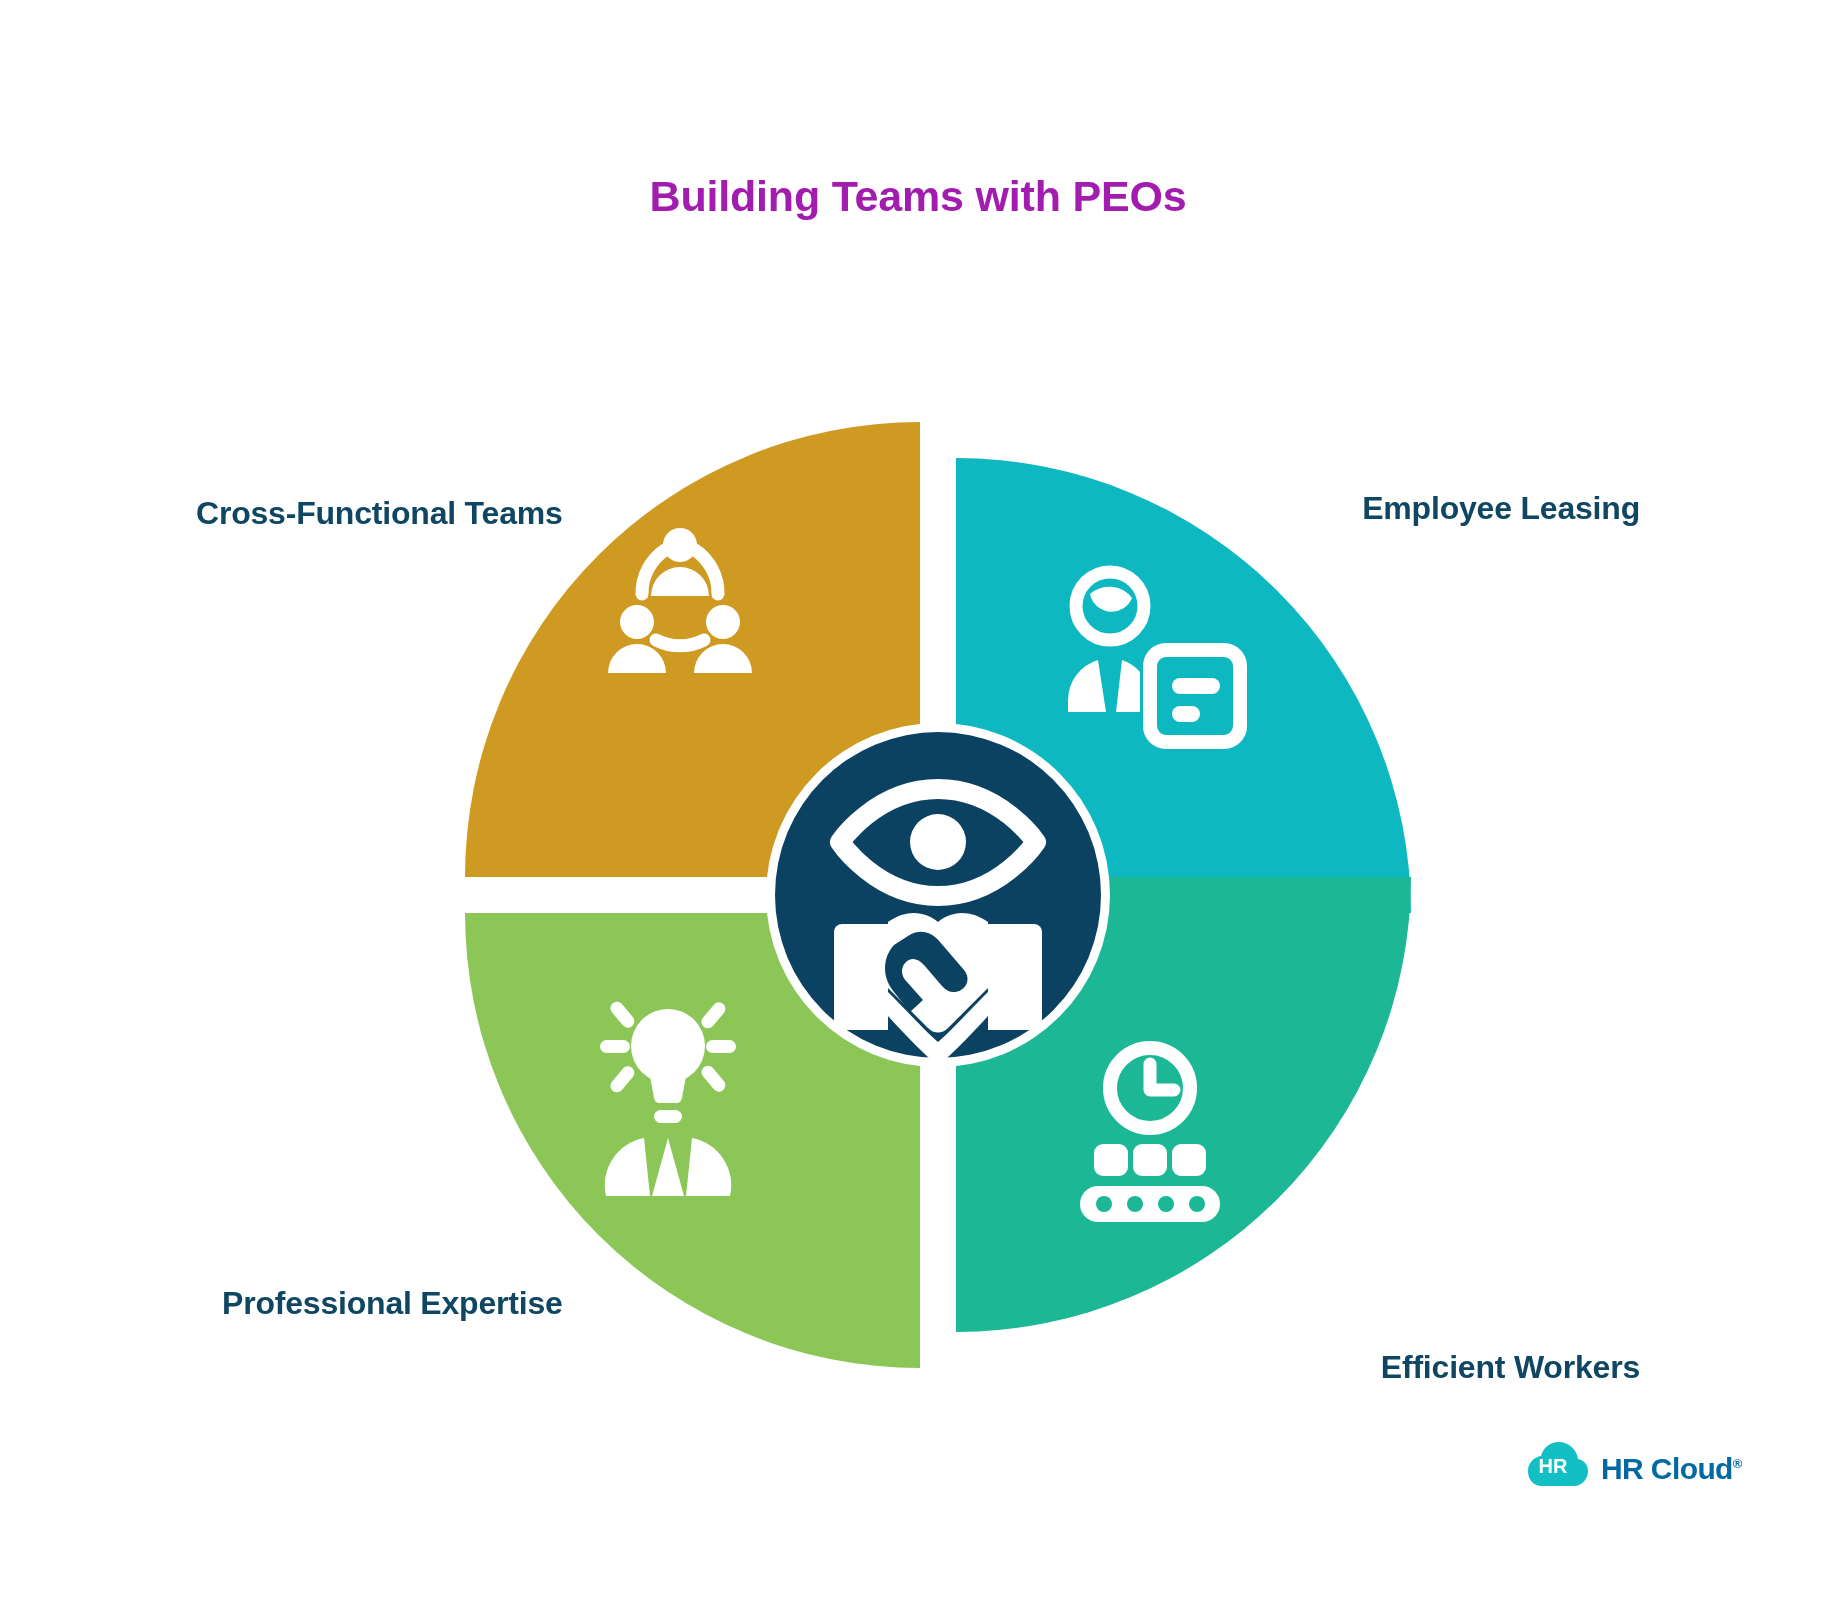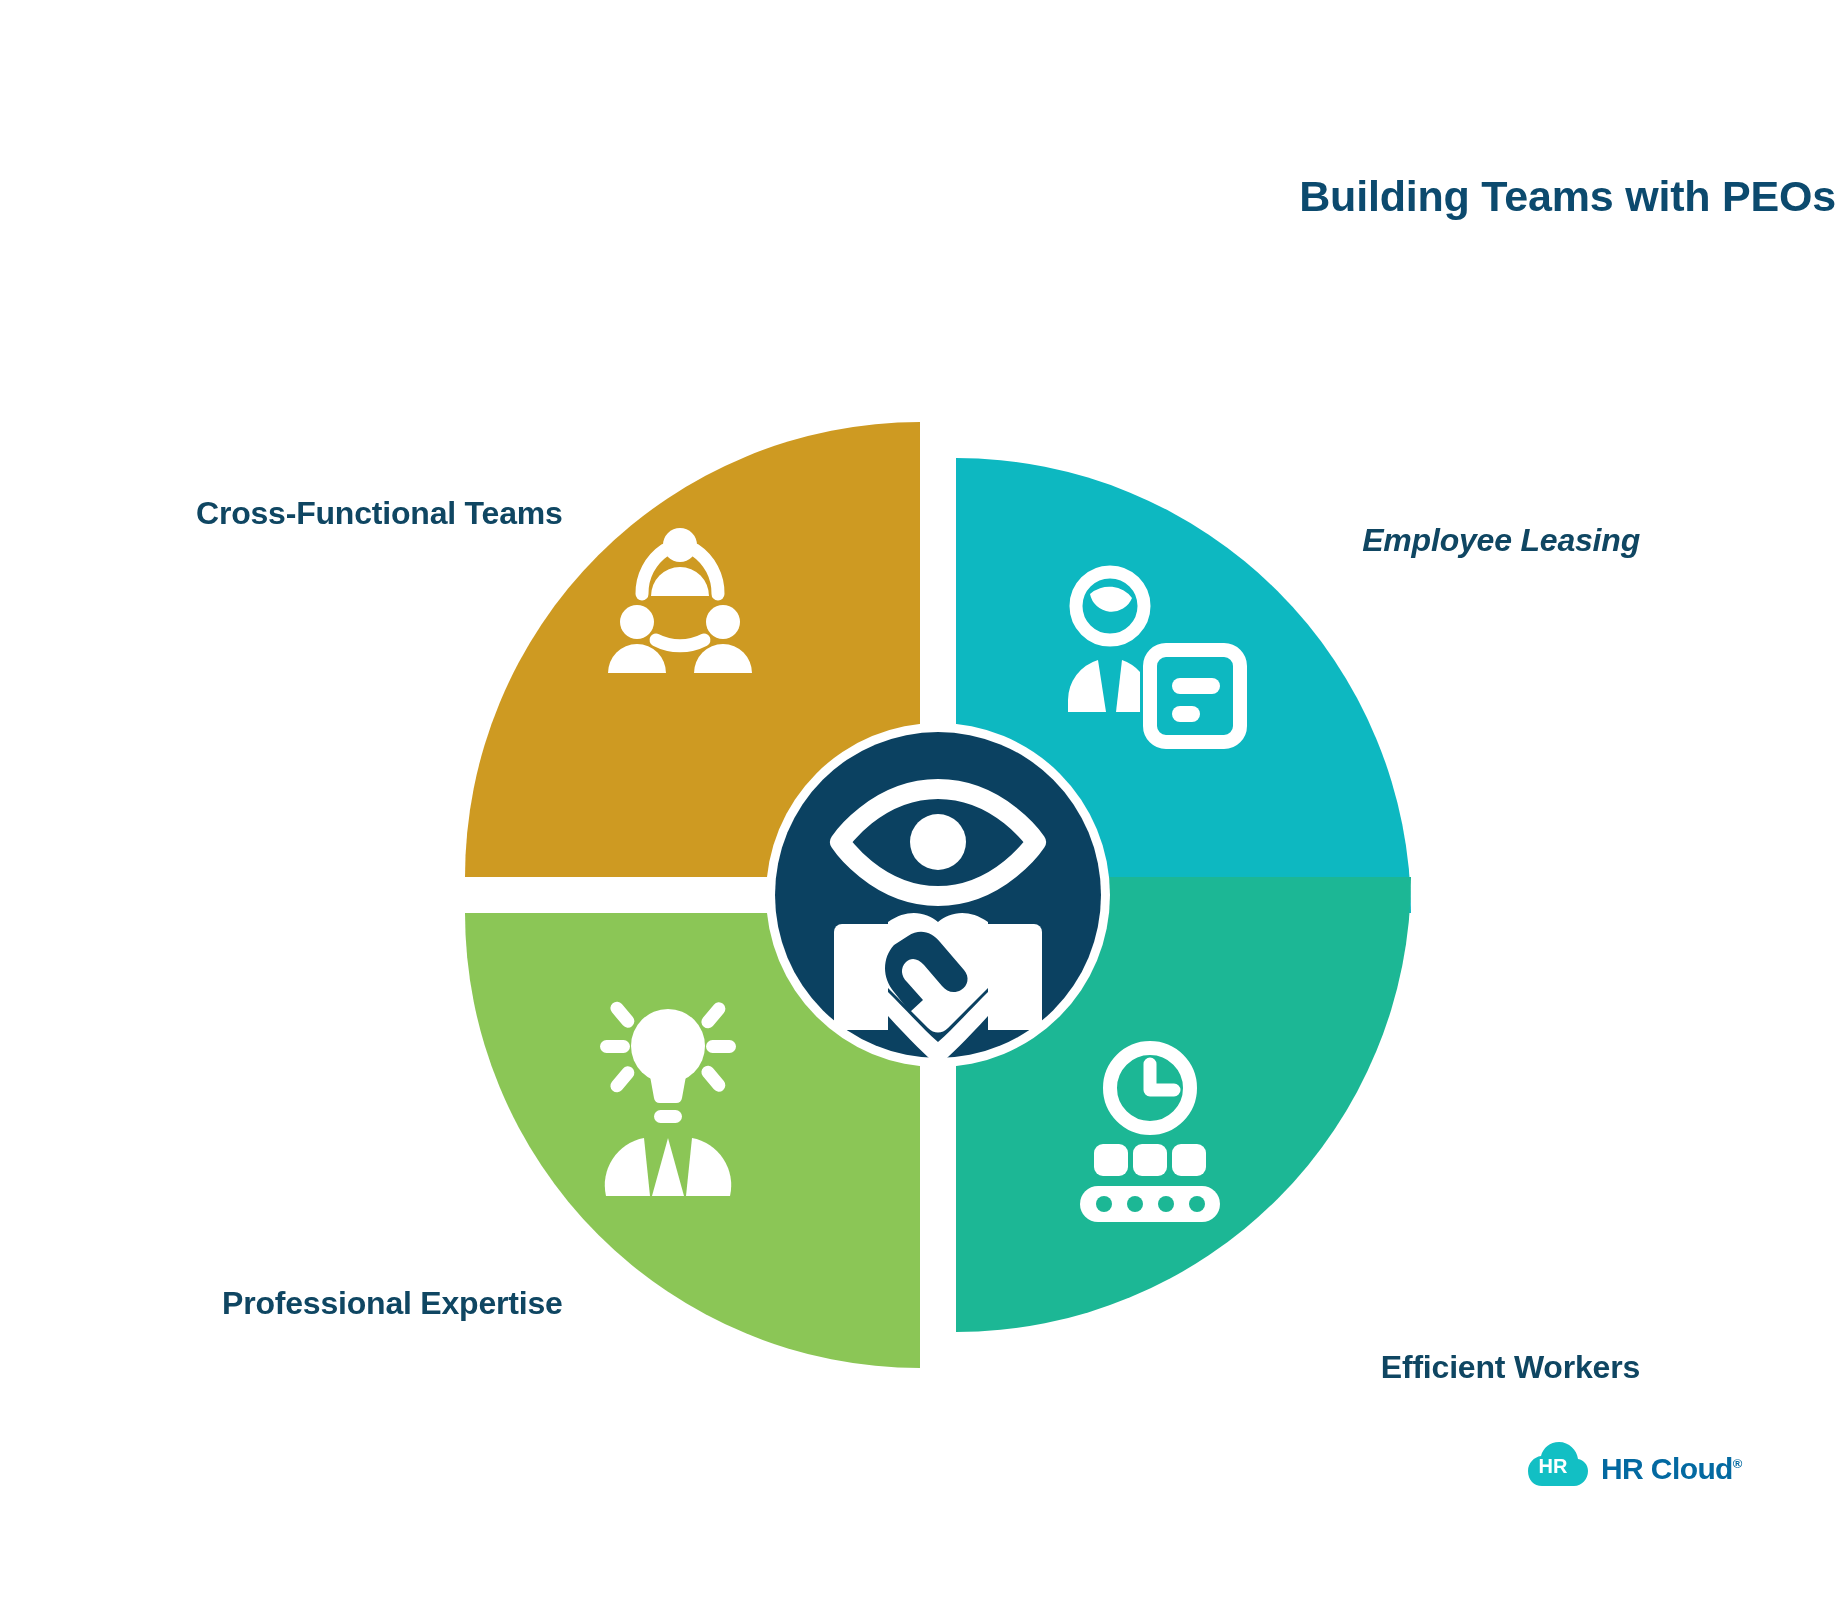--- a/index.html
+++ b/index.html
@@ -20,24 +20,24 @@
     width: 1836px;
     height: 1602px;
   }
 
   
   .title {
     position: absolute;
     left: 0;
     top: 172px;
     width: 1836px;
-    text-align: right;
+    text-align: center;
     font-size: 43px;
     font-weight: bold;
-    color: #0c4a6e;
+    color: #a21caf;
     letter-spacing: -0.2px;
   }
 
   
   .stage {
     position: absolute;
     left: 0;
     top: 0;
     width: 1836px;
     height: 1216px;
@@ -53,21 +53,21 @@
   
   .qlabel {
     position: absolute;
     font-size: 32px;
     font-weight: bold;
     color: #0f4662;
     white-space: nowrap;
     letter-spacing: -0.2px;
   }
   .qlabel.tl { left: 196px;  top: 495px;  }
-  .qlabel.tr { right: 196px; top: 522px; font-style: italic;  }
+  .qlabel.tr { right: 196px; top: 490px;  }
   .qlabel.bl { left: 222px;  top: 1285px; }
   .qlabel.br { right: 196px; top: 1349px; margin-left: 8px; }
 
   
   .brand {
     position: absolute;
     left: 1528px;
     top: 1442px;
     display: flex;
     align-items: flex-end;

